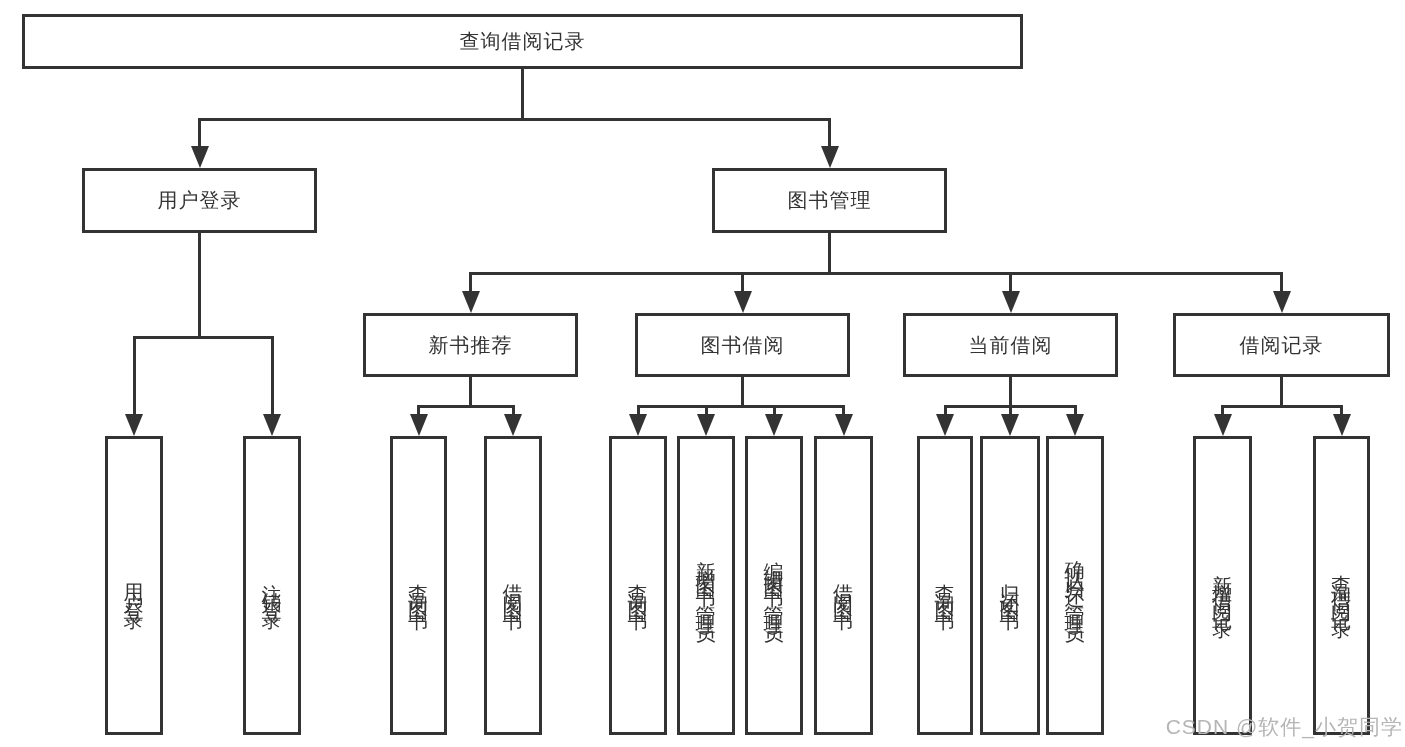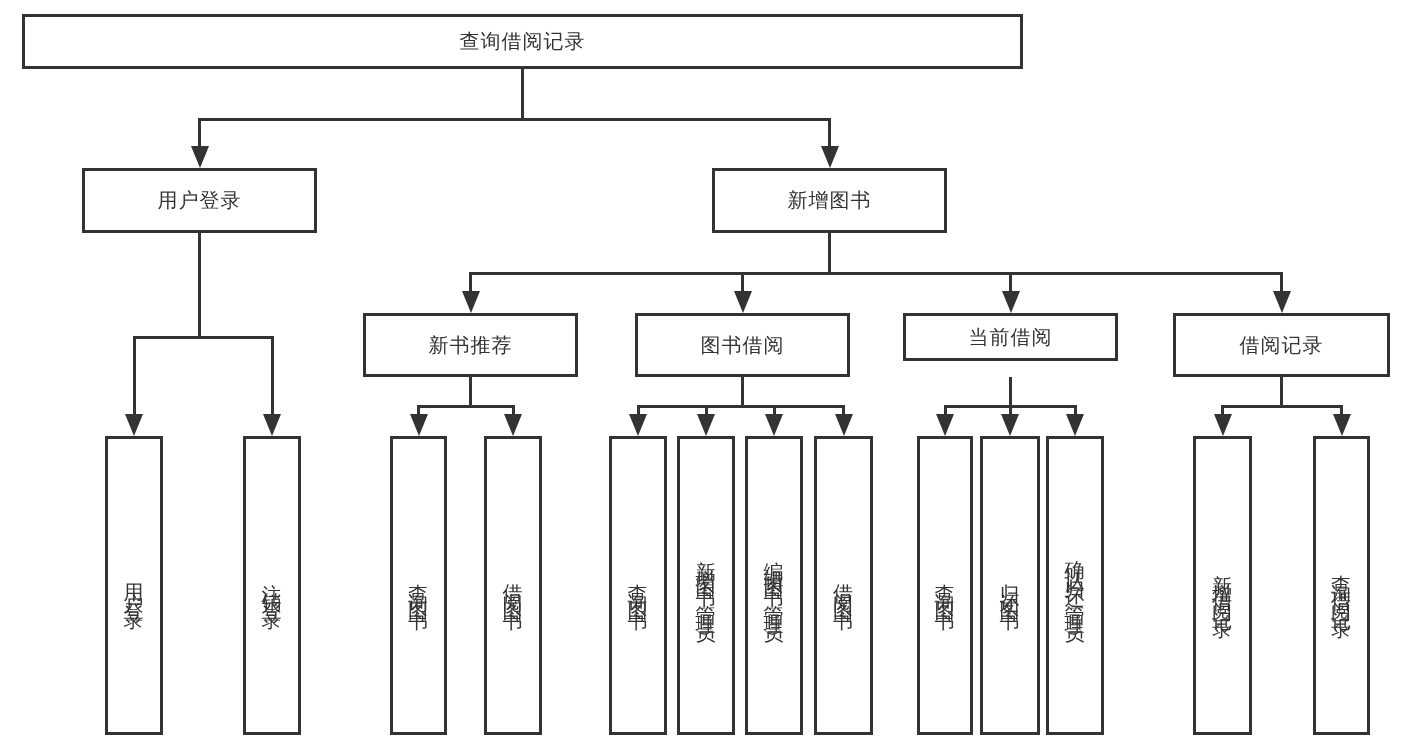--- a/index.html
+++ b/index.html
@@ -78,21 +78,21 @@
   <div class="h" style="left:198px;top:118px;width:633px;"></div>
   <div class="v" style="left:198px;top:118px;height:30px;"></div>
   <div class="a" style="left:190.5px;top:146px;"></div>
   <div class="v" style="left:828px;top:118px;height:30px;"></div>
   <div class="a" style="left:820.5px;top:146px;"></div>
 
   <div class="box" style="left:82px;top:168px;width:235px;height:65px;">
     <span>用户登录</span>
   </div>
   <div class="box" style="left:712px;top:168px;width:235px;height:65px;">
-    <span>新增图书</span>
+    <span>图书管理</span>
   </div>
 
   <div class="v" style="left:198px;top:233px;height:103px;"></div>
   <div class="h" style="left:132.5px;top:336px;width:141px;"></div>
   <div class="v" style="left:132.5px;top:336px;height:80px;"></div>
   <div class="a" style="left:125px;top:414px;"></div>
   <div class="v" style="left:270.5px;top:336px;height:80px;"></div>
   <div class="a" style="left:263px;top:414px;"></div>
 
   <div class="v" style="left:828px;top:233px;height:39px;"></div>
@@ -105,21 +105,21 @@
   <div class="a" style="left:1001.5px;top:291px;"></div>
   <div class="v" style="left:1280px;top:272px;height:21px;"></div>
   <div class="a" style="left:1272.5px;top:291px;"></div>
 
   <div class="box" style="left:635px;top:313px;width:215px;height:64px;">
     <span>图书借阅</span>
   </div>
   <div class="box" style="left:363px;top:313px;width:215px;height:64px;">
     <span>新书推荐</span>
   </div>
-  <div class="box" style="left:903px;top:313px;width:215px;height:48px;">
+  <div class="box" style="left:903px;top:313px;width:215px;height:64px;">
     <span>当前借阅</span>
   </div>
   <div class="box" style="left:1173px;top:313px;width:217px;height:64px;text-align:center;">
     <span>借阅记录</span>
   </div>
 
   <div class="v" style="left:469px;top:377px;height:28px;"></div>
   <div class="h" style="left:417px;top:405px;width:98px;"></div>
   <div class="v" style="left:417px;top:405px;height:11px;"></div>
   <div class="a" style="left:409.5px;top:414px;"></div>
@@ -190,14 +190,15 @@
     <span class="vtxt">确认归还（管理员）</span>
   </div>
 
   <div class="vbox" style="left:1193px;top:436px;width:59px;height:299px;">
     <span class="vtxt">新增借阅记录</span>
   </div>
   <div class="vbox" style="left:1313px;top:436px;width:57px;height:299px;">
     <span class="vtxt">查询借阅记录</span>
   </div>
 
+  <div class="watermark">CSDN @软件_小贺同学</div>
 
 </div>
 
 </body></html>

